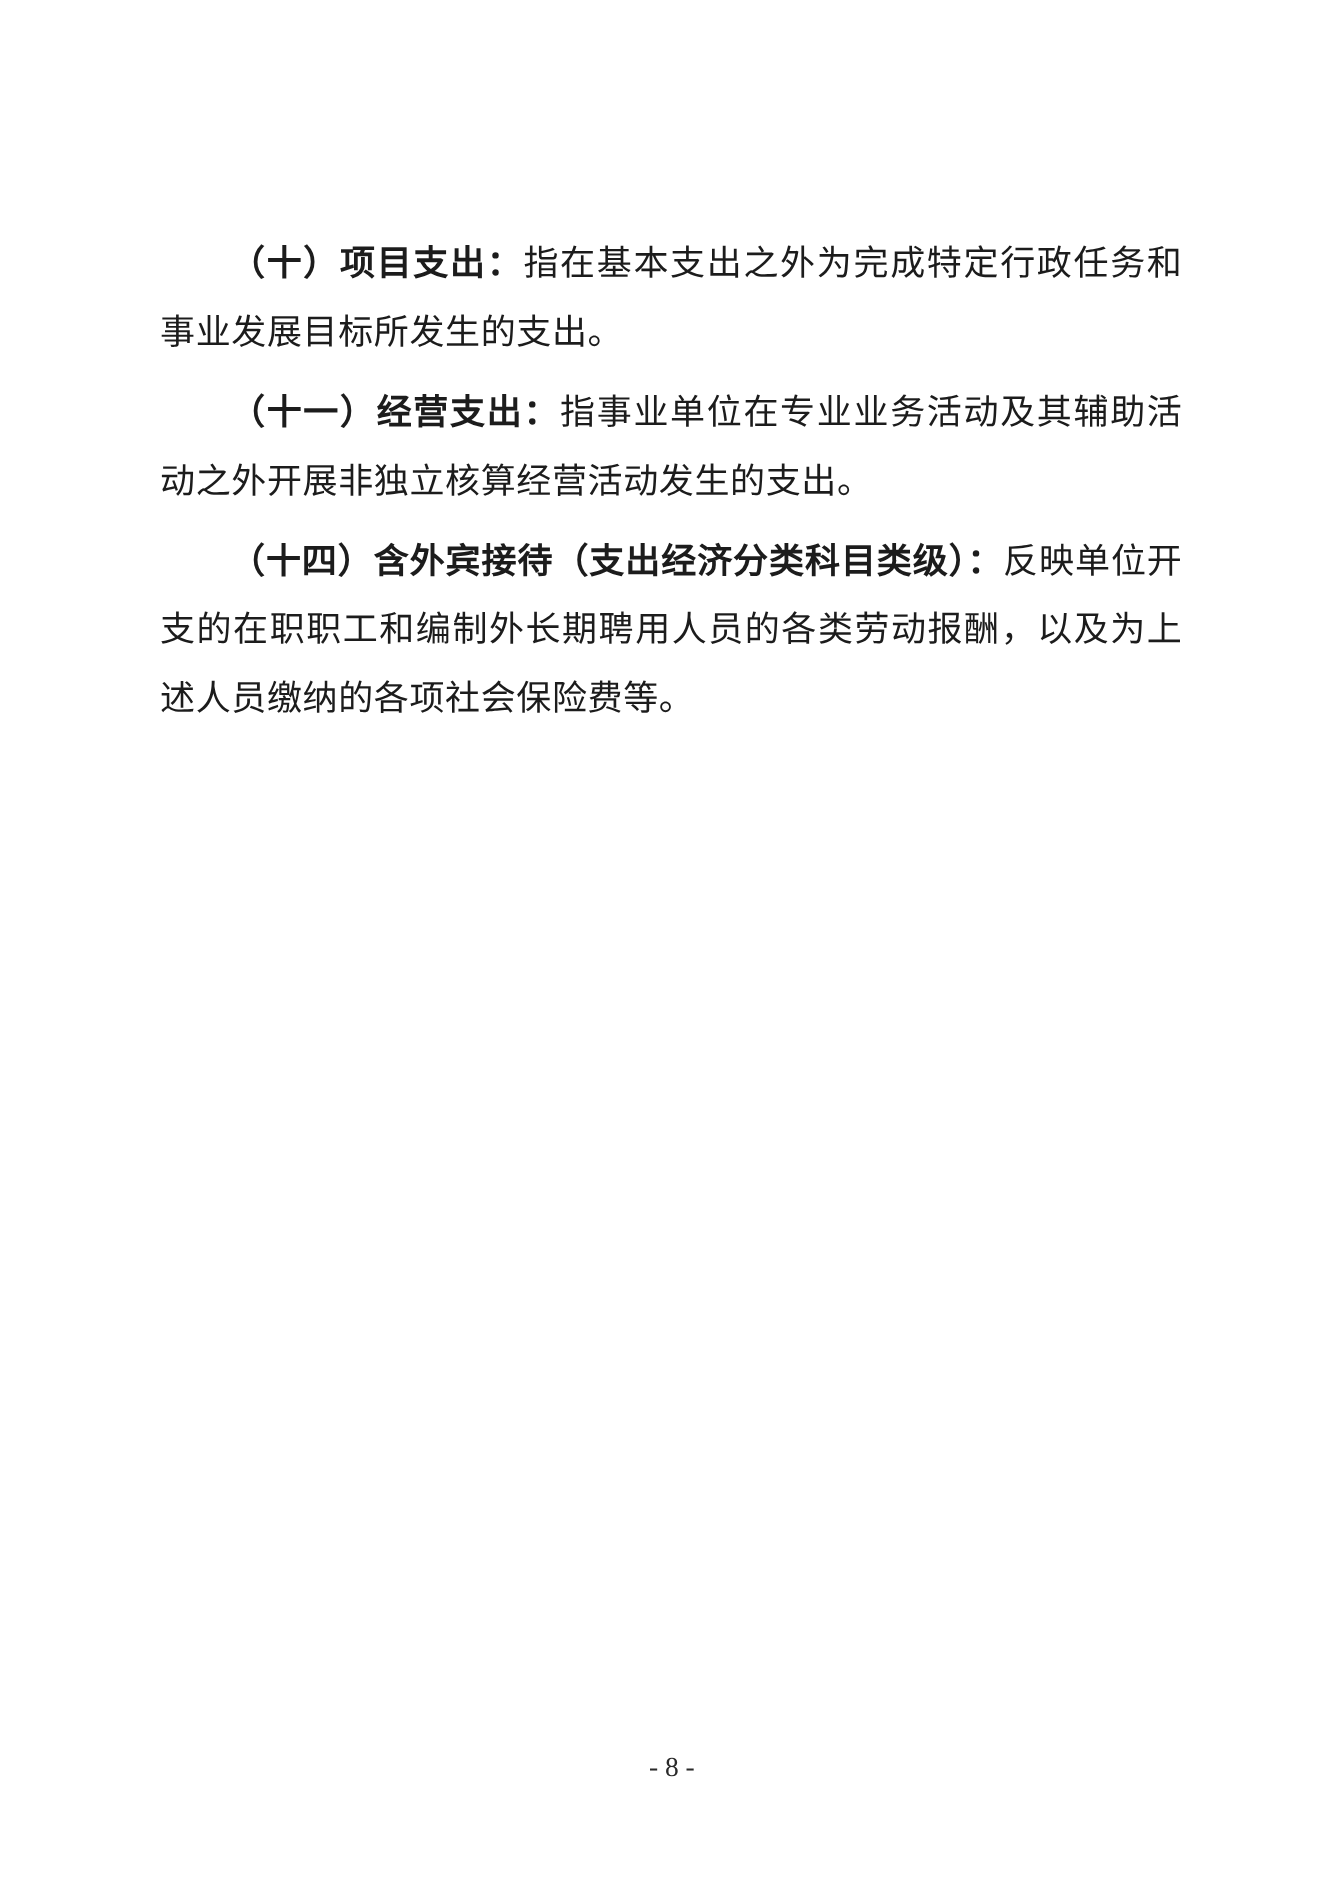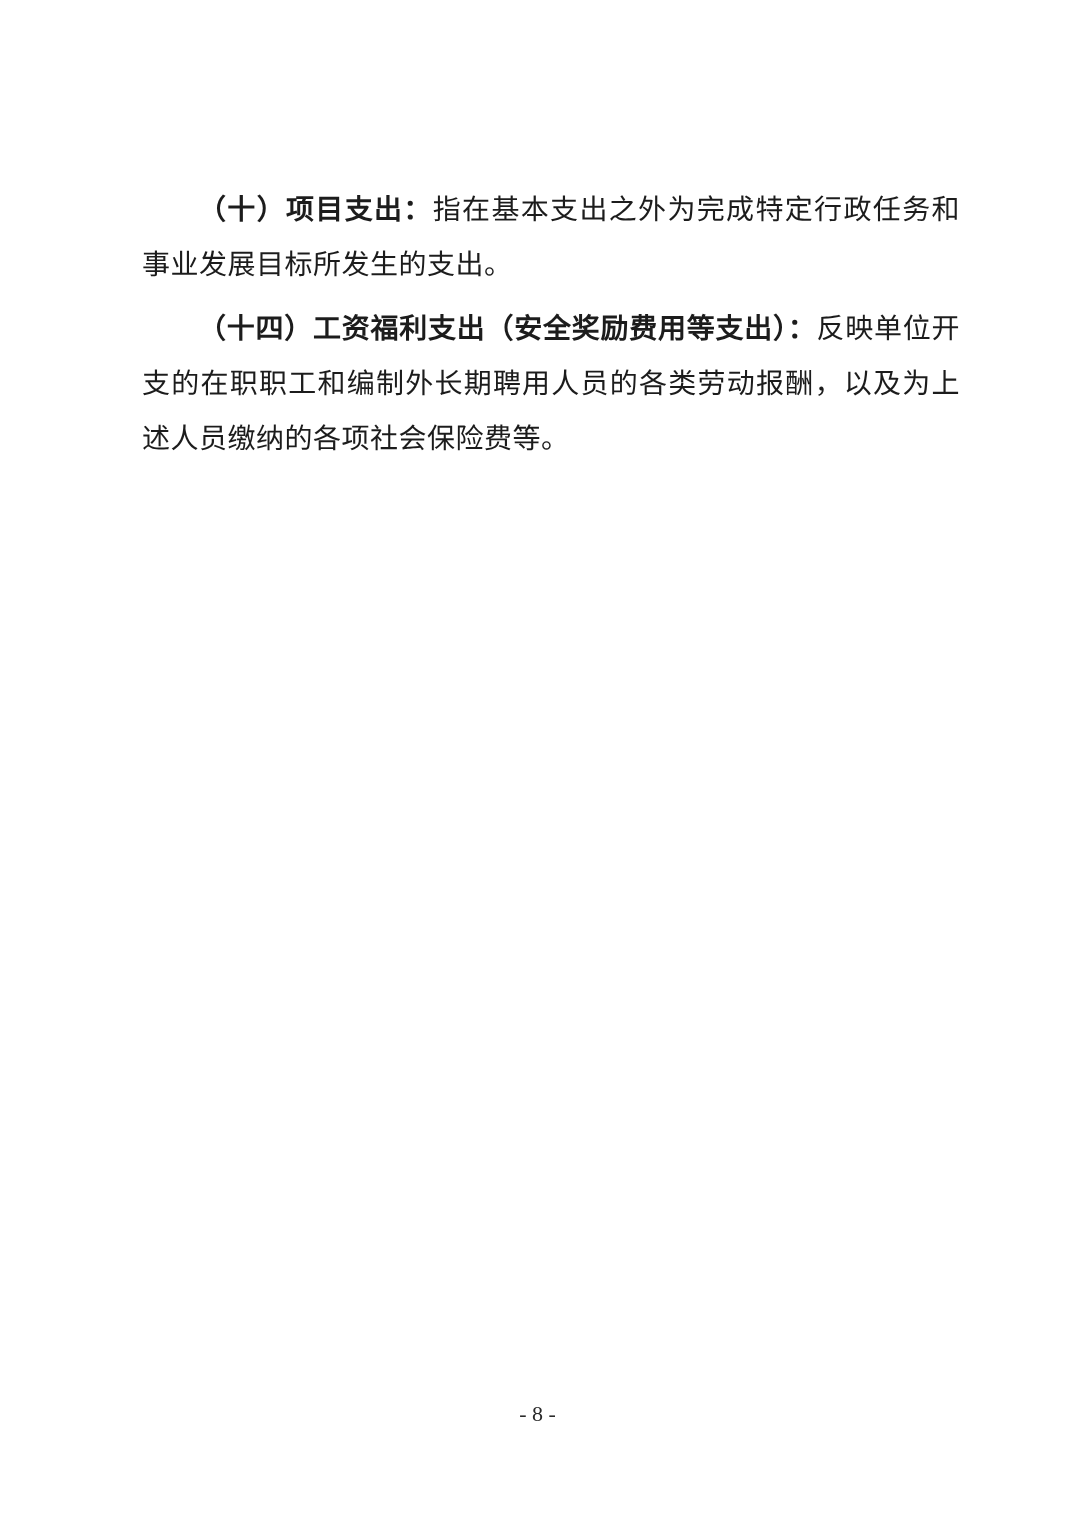--- a/index.html
+++ b/index.html
@@ -10,24 +10,23 @@
   .page {
     position: relative;
     width: 1075px;
     height: 1520px;
     background: #ffffff;
     overflow: hidden;
     font-family: "Liberation Serif", "DejaVu Serif", serif;
   }
   .content {
     position: absolute;
-    left: 142px;
+    left: 128px;
     top: 184px;
     width: 818px;
-    font-family: Liberation Mono, monospace;
   }
   .para {
     margin: 0 0 9px 0;
     font-size: 28px;
     line-height: 55px;
     color: #1c1c1c;
     text-align: justify;
     text-justify: inter-ideograph;
     text-indent: 56px;
     letter-spacing: 0.5px;
@@ -47,21 +46,22 @@
   }
 </style>
 </head>
 <body>
 
 <div class="page">
   <div class="content">
 
     <p class="para"><span class="lead">（十）项目支出：</span><span class="body-text">指在基本支出之外为完成特定行政任务和事业发展目标所发生的支出。</span></p>
 
+    <p class="para"><span class="lead">（十一）经营支出：</span><span class="body-text">指事业单位在专业业务活动及其辅助活动之外开展非独立核算经营活动发生的支出。</span></p>
 
 
 
-    <p class="para"><span class="lead">（十四）工资福利支出（安全奖励费用等支出）：</span><span class="body-text">反映单位开支的在职职工和编制外长期聘用人员的各类劳动报酬，以及为上述人员缴纳的各项社会保险费等。</span></p>
+    <p class="para"><span class="lead">（十四）含外宾接待（支出经济分类科目类级）：</span><span class="body-text">反映单位开支的在职职工和编制外长期聘用人员的各类劳动报酬，以及为上述人员缴纳的各项社会保险费等。</span></p>
 
   </div>
 
   <div class="page-number">- 8 -</div>
 </div>
 
 </body></html>

